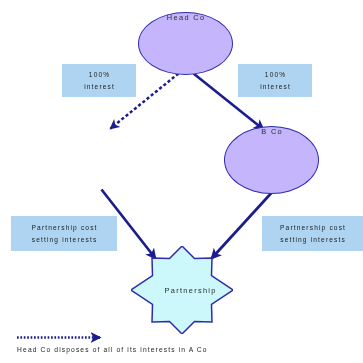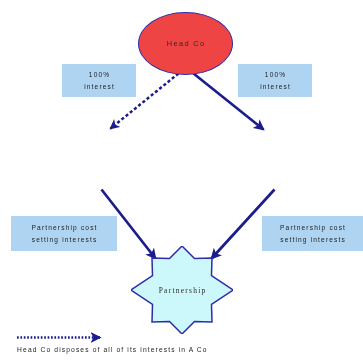--- a/index.html
+++ b/index.html
@@ -25,25 +25,25 @@
     left: 0;
     top: 0;
     width: 363px;
     height: 363px;
   }
 
   
   .entity-node {
     position: absolute;
     border-radius: 50%;
-    background: #ef4444;
+    background: #c4b5fd;
     border: 1.3px solid #2d2dab;
     box-sizing: border-box;
     display: flex;
-    align-items: center;
+    align-items: flex-start;
     justify-content: center;
   }
   .entity-label {
     font-size: 7.4px;
     letter-spacing: 1.35px;
     color: #2b2b2b;
     white-space: nowrap;
     text-indent: 1.35px;
   }
 
@@ -60,33 +60,32 @@
     height: 88px;
   }
   #node-partnership .star-svg {
     position: absolute;
     left: 0; top: 0;
     width: 102px;
     height: 88px;
   }
   #node-partnership .star-label {
     position: absolute;
-    left: 0;
+    left: 8px;
     top: 0;
     width: 102px;
     height: 88px;
     display: flex;
     align-items: center;
     justify-content: center;
     font-size: 7.4px;
     letter-spacing: 1.3px;
     color: #2b2b2b;
     white-space: nowrap;
     text-indent: 1.3px;
-    font-family: Liberation Serif, serif;
   }
 
   
   .annotation-box {
     position: absolute;
     background: #aed4f2;
     box-sizing: border-box;
     display: flex;
     flex-direction: column;
     align-items: center;
@@ -149,20 +148,23 @@
     <line x1="101.5" y1="189.5" x2="155.5" y2="258.5" stroke="#1c1c8c" stroke-width="2.7" stroke-linecap="butt" marker-end="url(#arrowhead)"></line>
 
     <line x1="274.5" y1="189.5" x2="211.5" y2="258.5" stroke="#1c1c8c" stroke-width="2.7" stroke-linecap="butt" marker-end="url(#arrowhead)"></line>
   </svg>
 
   <div class="entity-node" id="node-headco">
     <span class="entity-label">Head Co</span>
   </div>
 
 
+  <div class="entity-node" id="node-bco">
+    <span class="entity-label">B Co</span>
+  </div>
 
   <div id="node-partnership">
     <svg class="star-svg" viewBox="0 0 102 88" width="102" height="88" xmlns="http://www.w3.org/2000/svg">
       <polygon points="51,0 63.5,12.5 81,12 80.5,29.5 102,44 80.5,58.5 81,76 63.5,75.5 51,88 38.5,75.5 21,76 21.5,58.5 0,44 21.5,29.5 21,12 38.5,12.5" fill="#ccf7fb" stroke="#2d2dab" stroke-width="1.5" stroke-linejoin="miter"></polygon>
     </svg>
     <div class="star-label">Partnership</div>
   </div>
 
   <div class="annotation-box" id="note-left-interest">
     <span>100%</span>

